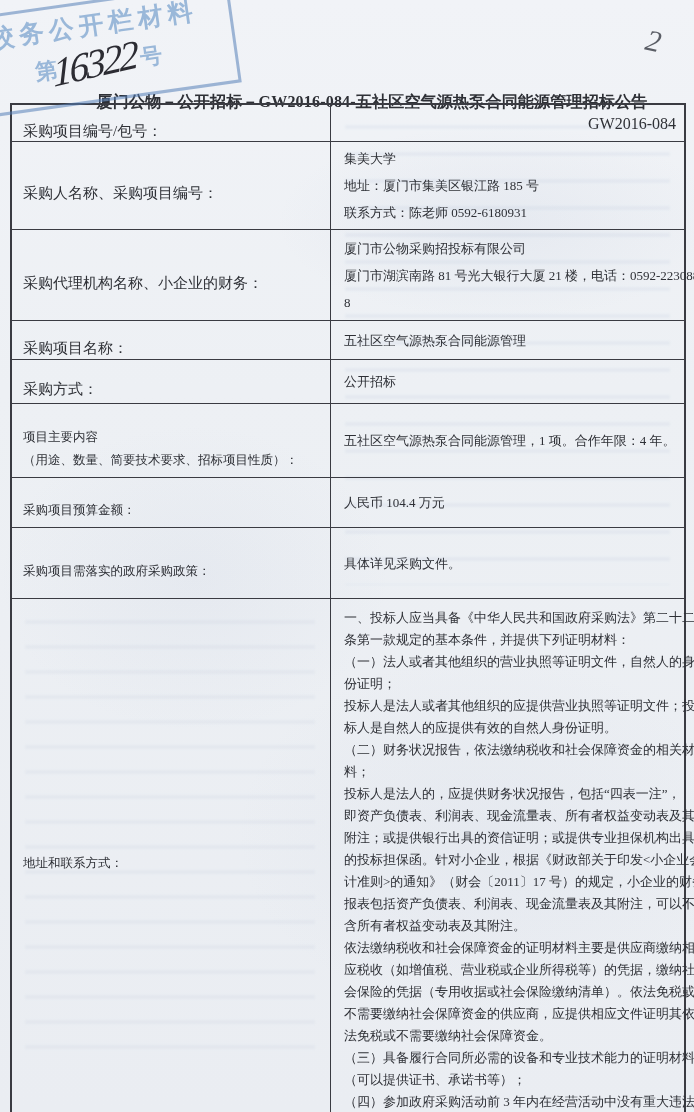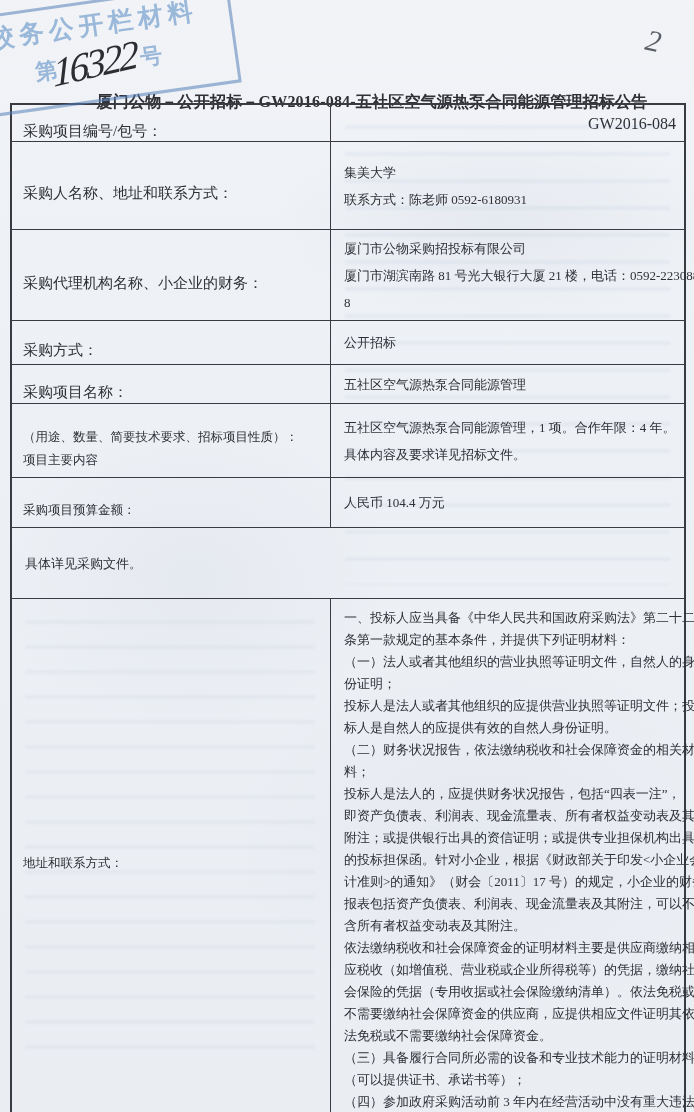--- a/index.html
+++ b/index.html
@@ -103,78 +103,81 @@
       <div class="tlabel">
           <div class="vline">采购项目编号/包号：</div>
         </div>
       <div class="tvalue" style="font-size:16px;align-items:flex-end;">
           <div class="vline">GW2016-084</div>
         </div>
     </div>
 
     <div class="trow r2">
       <div class="tlabel">
-          <div class="vline">采购人名称、地址和联系方式：</div>
+          <div class="vline">采购人名称、采购项目编号：</div>
         </div>
       <div class="tvalue">
           <div class="vline">集美大学</div>
+          <div class="vline">地址：厦门市集美区银江路 185 号</div>
           <div class="vline">联系方式：陈老师 0592-6180931</div>
         </div>
     </div>
 
     <div class="trow r3">
       <div class="tlabel">
           <div class="vline">采购代理机构名称、小企业的财务：</div>
         </div>
       <div class="tvalue">
           <div class="vline">厦门市公物采购招投标有限公司</div>
           <div class="vline">厦门市湖滨南路 81 号光大银行大厦 21 楼，电话：0592-223088</div>
           <div class="vline">8</div>
         </div>
     </div>
 
+    <div class="trow r4">
+      <div class="tlabel">
+          <div class="vline">采购项目名称：</div>
+        </div>
+      <div class="tvalue">
+          <div class="vline">五社区空气源热泵合同能源管理</div>
+        </div>
+    </div>
+
     <div class="trow r5">
       <div class="tlabel">
           <div class="vline">采购方式：</div>
         </div>
       <div class="tvalue">
           <div class="vline">公开招标</div>
         </div>
     </div>
 
-    <div class="trow r4">
-      <div class="tlabel">
-          <div class="vline">采购项目名称：</div>
-        </div>
-      <div class="tvalue">
-          <div class="vline">五社区空气源热泵合同能源管理</div>
-        </div>
-    </div>
-
     <div class="trow r6">
       <div class="tlabel small">
+          <div class="vline">项目主要内容</div>
           <div class="vline">（用途、数量、简要技术要求、招标项目性质）：</div>
-          <div class="vline">项目主要内容</div>
         </div>
       <div class="tvalue">
           <div class="vline">五社区空气源热泵合同能源管理，1 项。合作年限：4 年。</div>
-          <div class="vline">具体内容及要求详见招标文件。</div>
         </div>
     </div>
 
     <div class="trow r7">
       <div class="tlabel small">
           <div class="vline">采购项目预算金额：</div>
         </div>
       <div class="tvalue">
           <div class="vline">人民币 104.4 万元</div>
         </div>
     </div>
 
     <div class="trow r8">
+      <div class="tlabel small">
+          <div class="vline">采购项目需落实的政府采购政策：</div>
+        </div>
       <div class="tvalue">
           <div class="vline">具体详见采购文件。</div>
         </div>
     </div>
 
     <div class="trow last">
       <div class="tlabel small">
           <div class="vline">地址和联系方式：</div>
         </div>
       <div class="tvalue tight">

